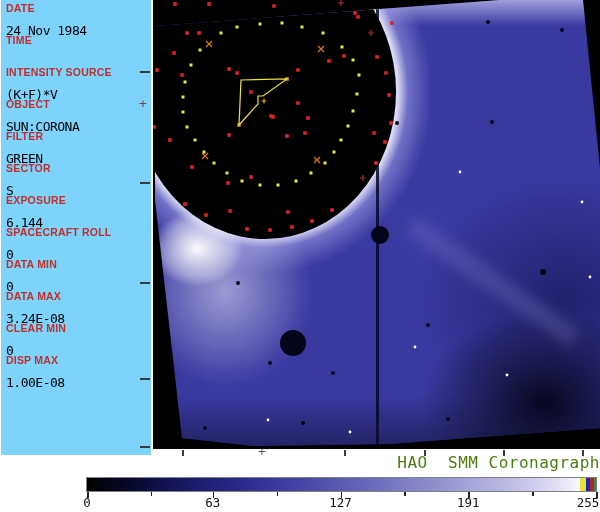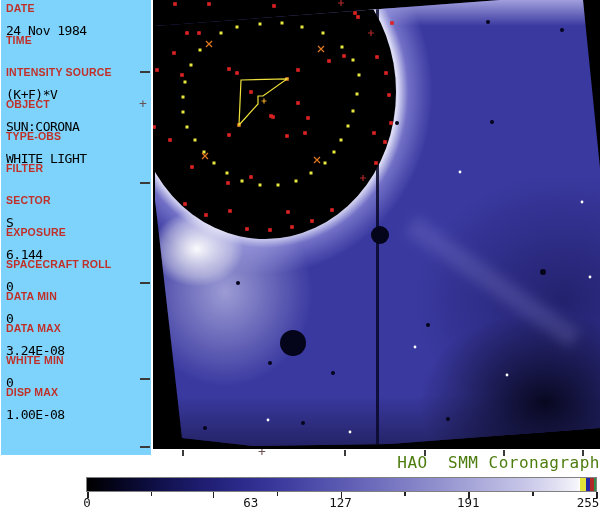--- a/index.html
+++ b/index.html
@@ -65,25 +65,22 @@
     </div>
     <div class="field">
       <div class="flabel">INTENSITY SOURCE</div>
       <div class="fvalue">(K+F)*V</div>
     </div>
     <div class="field">
       <div class="flabel">OBJECT</div>
       <div class="fvalue">SUN:CORONA</div>
     </div>
     <div class="field">
-      <div class="flabel">TYPE-OBS</div>
-      <div class="fvalue">WHITE LIGHT</div>
-    </div>
-    <div class="field">
       <div class="flabel">FILTER</div>
+      <div class="fvalue">GREEN</div>
     </div>
     <div class="field">
       <div class="flabel">SECTOR</div>
       <div class="fvalue">S</div>
     </div>
     <div class="field">
       <div class="flabel">EXPOSURE</div>
       <div class="fvalue">6.144</div>
     </div>
     <div class="field">
@@ -92,21 +89,21 @@
     </div>
     <div class="field">
       <div class="flabel">DATA MIN</div>
       <div class="fvalue">0</div>
     </div>
     <div class="field">
       <div class="flabel">DATA MAX</div>
       <div class="fvalue">3.24E-08</div>
     </div>
     <div class="field">
-      <div class="flabel">WHITE MIN</div>
+      <div class="flabel">CLEAR MIN</div>
       <div class="fvalue">0</div>
     </div>
     <div class="field">
       <div class="flabel">DISP MAX</div>
       <div class="fvalue">1.00E-08</div>
     </div>
   </div>
 
 <div id="frame-marks">
     <div class="tickL" style="top: 71px;"></div>
@@ -244,20 +241,20 @@
 
 <div id="colorbar"></div>
 <div id="cbticks">
     <div class="cbtick" style="left: 150.875px; height: 4px;"></div>
     <div class="cbtick" style="left: 276.627px; height: 4px;"></div>
     <div class="cbtick" style="left: 404.376px; height: 4px;"></div>
     <div class="cbtick" style="left: 532.125px; height: 4px;"></div>
     <div class="cbtick" style="left: 87px; height: 6px;"></div>
     <div class="cblabel" style="left: 87px;">0</div>
     <div class="cbtick" style="left: 212.753px; height: 6px;"></div>
-    <div class="cblabel" style="left: 212.753px; margin-left: 38px;">63</div>
+    <div class="cblabel" style="left: 212.753px;">63</div>
     <div class="cbtick" style="left: 340.502px; height: 6px;"></div>
     <div class="cblabel" style="left: 340.502px;">127</div>
     <div class="cbtick" style="left: 468.251px; height: 6px;"></div>
     <div class="cblabel" style="left: 468.251px;">191</div>
     <div class="cbtick" style="left: 596px; height: 6px;"></div>
     <div class="cblabel" style="left: 588px;">255</div>
   </div>
 
 </body></html>

